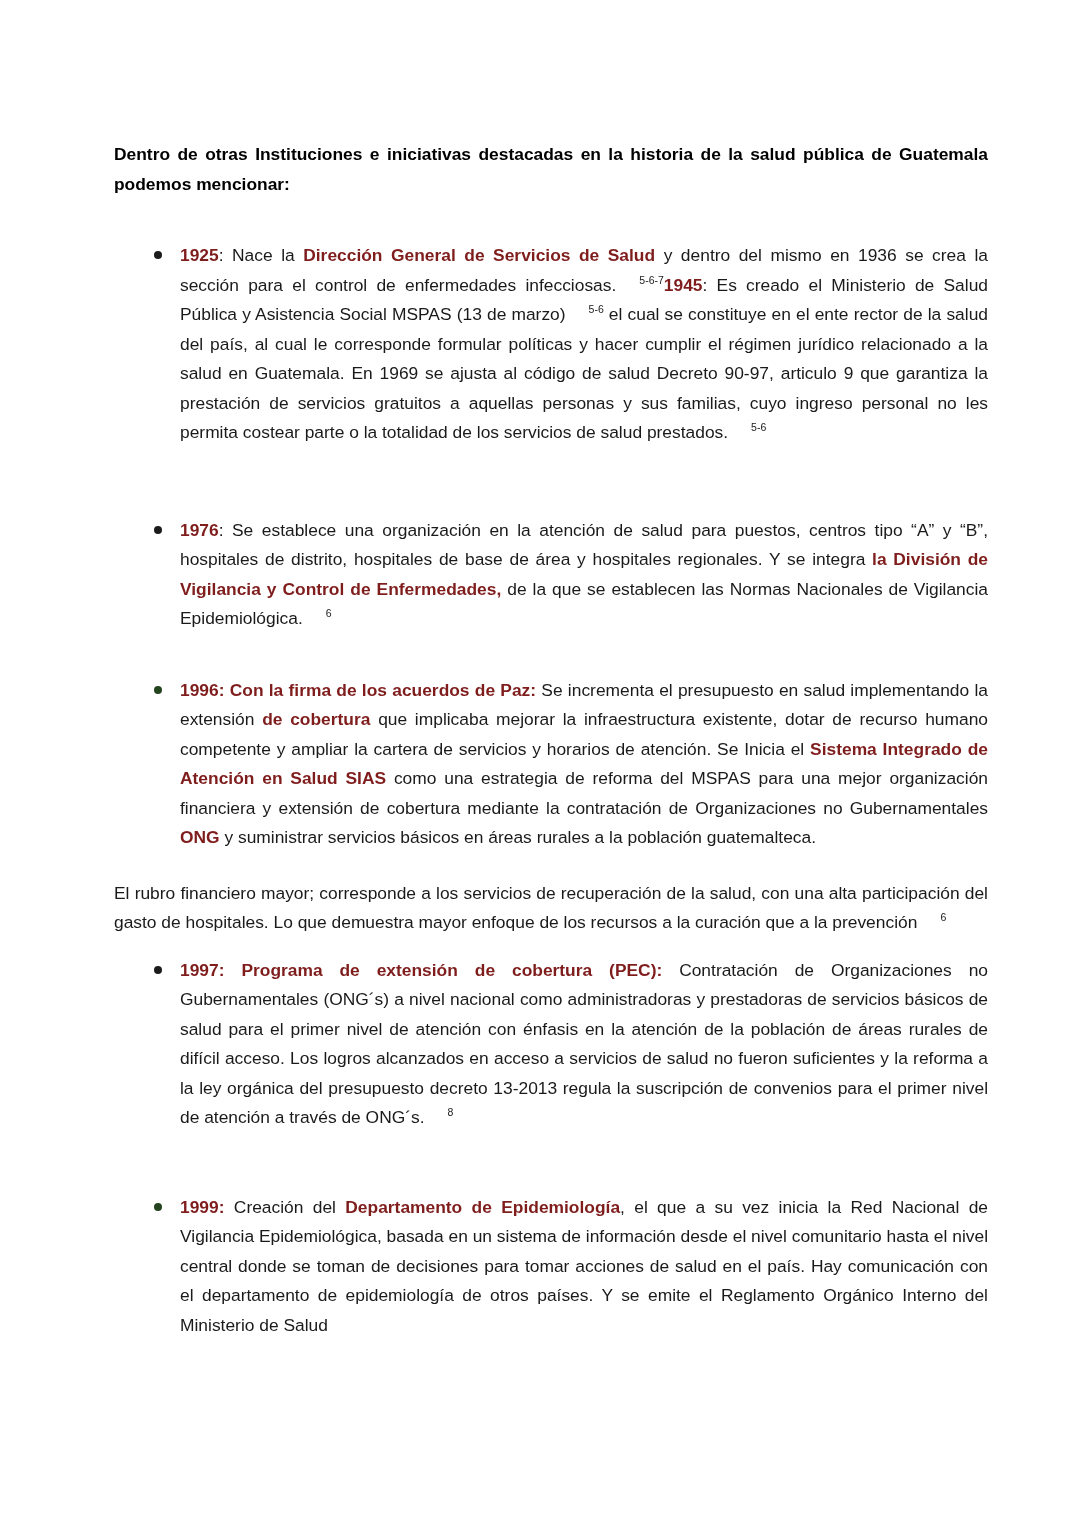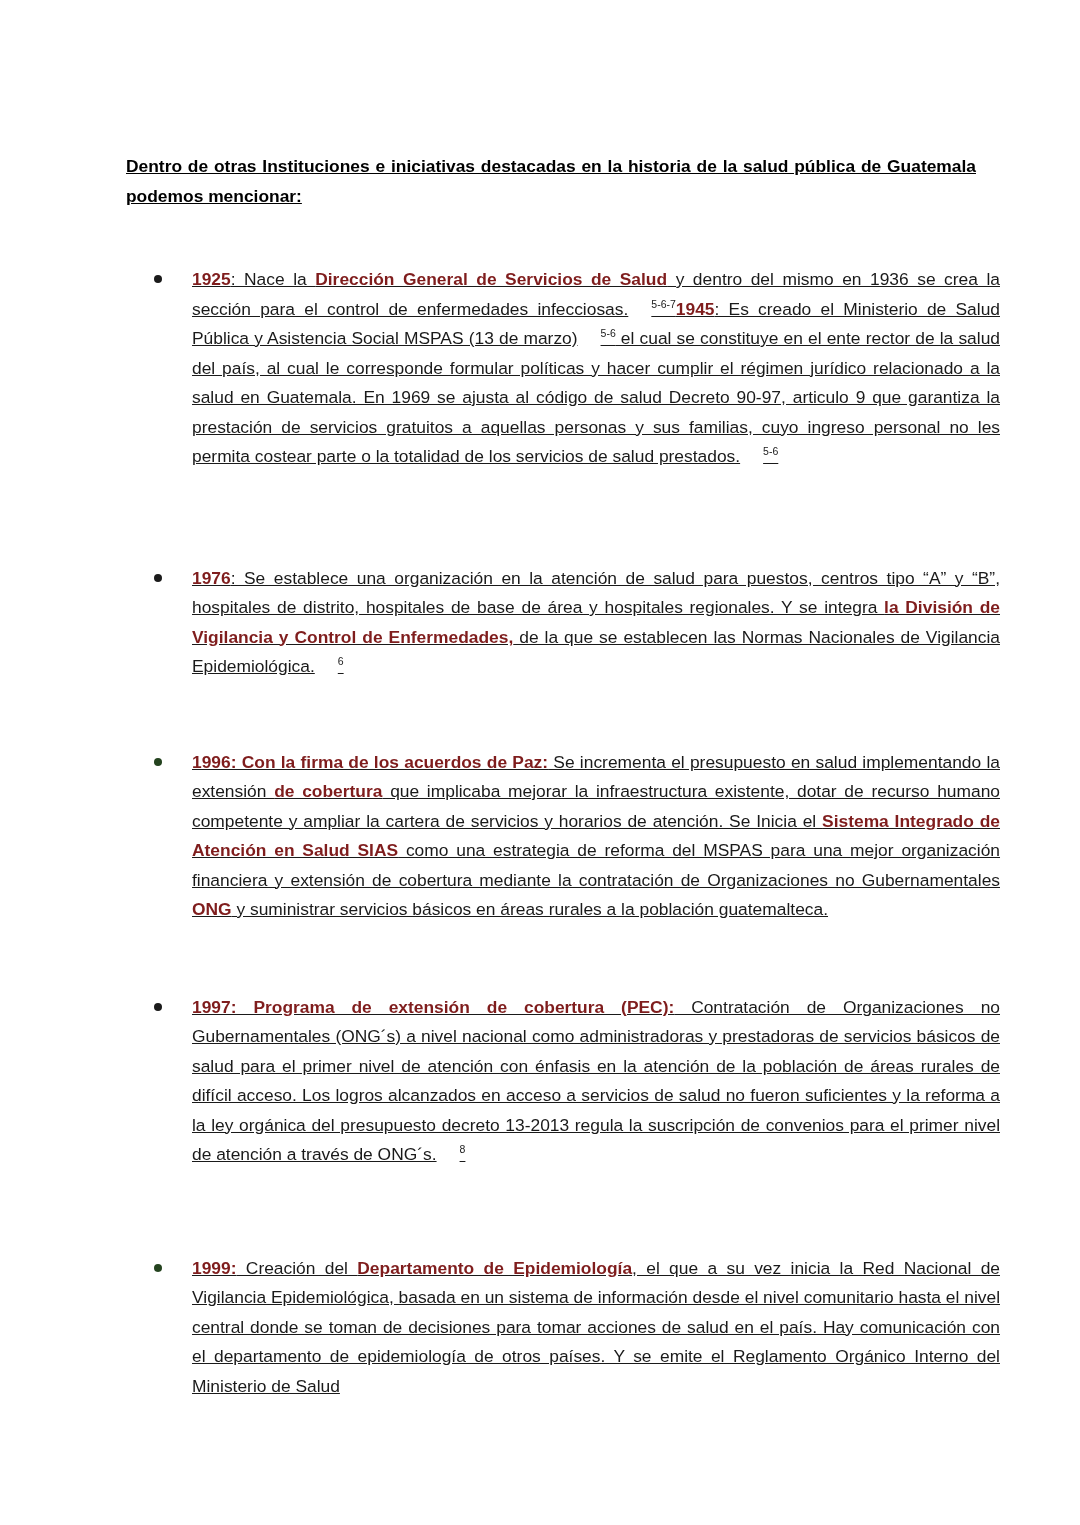--- a/index.html
+++ b/index.html
@@ -16,27 +16,26 @@
     box-sizing: border-box;
     padding: 140px 92px 0 114px;
     font-family: "Liberation Sans", sans-serif;
     color: #000000;
     overflow: hidden;
   }
   .doc-body {
     width: 874px;
   }
   p {
-    margin: 12px;
+    margin: 0;
     font-size: 17.4px;
     line-height: 29.5px;
     text-align: justify;
     text-justify: inter-word;
     color: #1a1a1a;
-    text-decoration: underline;
   }
   .intro {
     font-weight: bold;
     color: #000000;
     margin-bottom: 0;
   }
   .gap-lg { height: 42px; }
   .gap-md { height: 26px; }
   .gap-sm { height: 18px; }
 
@@ -99,20 +98,21 @@
       </li>
       <div class="gap-lg"></div>
       <li class="bullet green-marker">
         <span class="marker"></span>
         <p><b>1996: Con la firma de los acuerdos de Paz:</b><span> Se incrementa el presupuesto en salud implementando la extensión </span><b>de cobertura</b><span> que implicaba mejorar la infraestructura existente, dotar de recurso humano competente y ampliar la cartera de servicios y horarios de atención. Se Inicia el </span><b>Sistema Integrado de Atención en Salud SIAS</b><span> como una estrategia de reforma del MSPAS para una mejor organización financiera y extensión de cobertura mediante la contratación de Organizaciones no Gubernamentales </span><b>ONG</b><span> y suministrar servicios básicos en áreas rurales a la población guatemalteca.</span></p>
       </li>
     </ul>
 
     <div class="gap-md"></div>
 
+    <p class="flow"><span>El rubro financiero mayor; corresponde a los servicios de recuperación de la salud, con una alta participación del gasto de hospitales. Lo que demuestra mayor enfoque de los recursos a la curación que a la prevención</span><sup>6</sup></p>
 
     <div class="gap-sm"></div>
 
     <ul class="bullets">
       <li class="bullet">
         <span class="marker"></span>
         <p><b>1997: Programa de extensión de cobertura (PEC):</b><span> Contratación de Organizaciones no Gubernamentales (ONG´s) a nivel nacional como administradoras y prestadoras de servicios básicos de salud para el primer nivel de atención con énfasis en la atención de la población de áreas rurales de difícil acceso. Los logros alcanzados en acceso a servicios de salud no fueron suficientes y la reforma a la ley orgánica del presupuesto decreto 13-2013 regula la suscripción de convenios para el primer nivel de atención a través de ONG´s.</span><sup>8</sup></p>
       </li>
     </ul>
 

